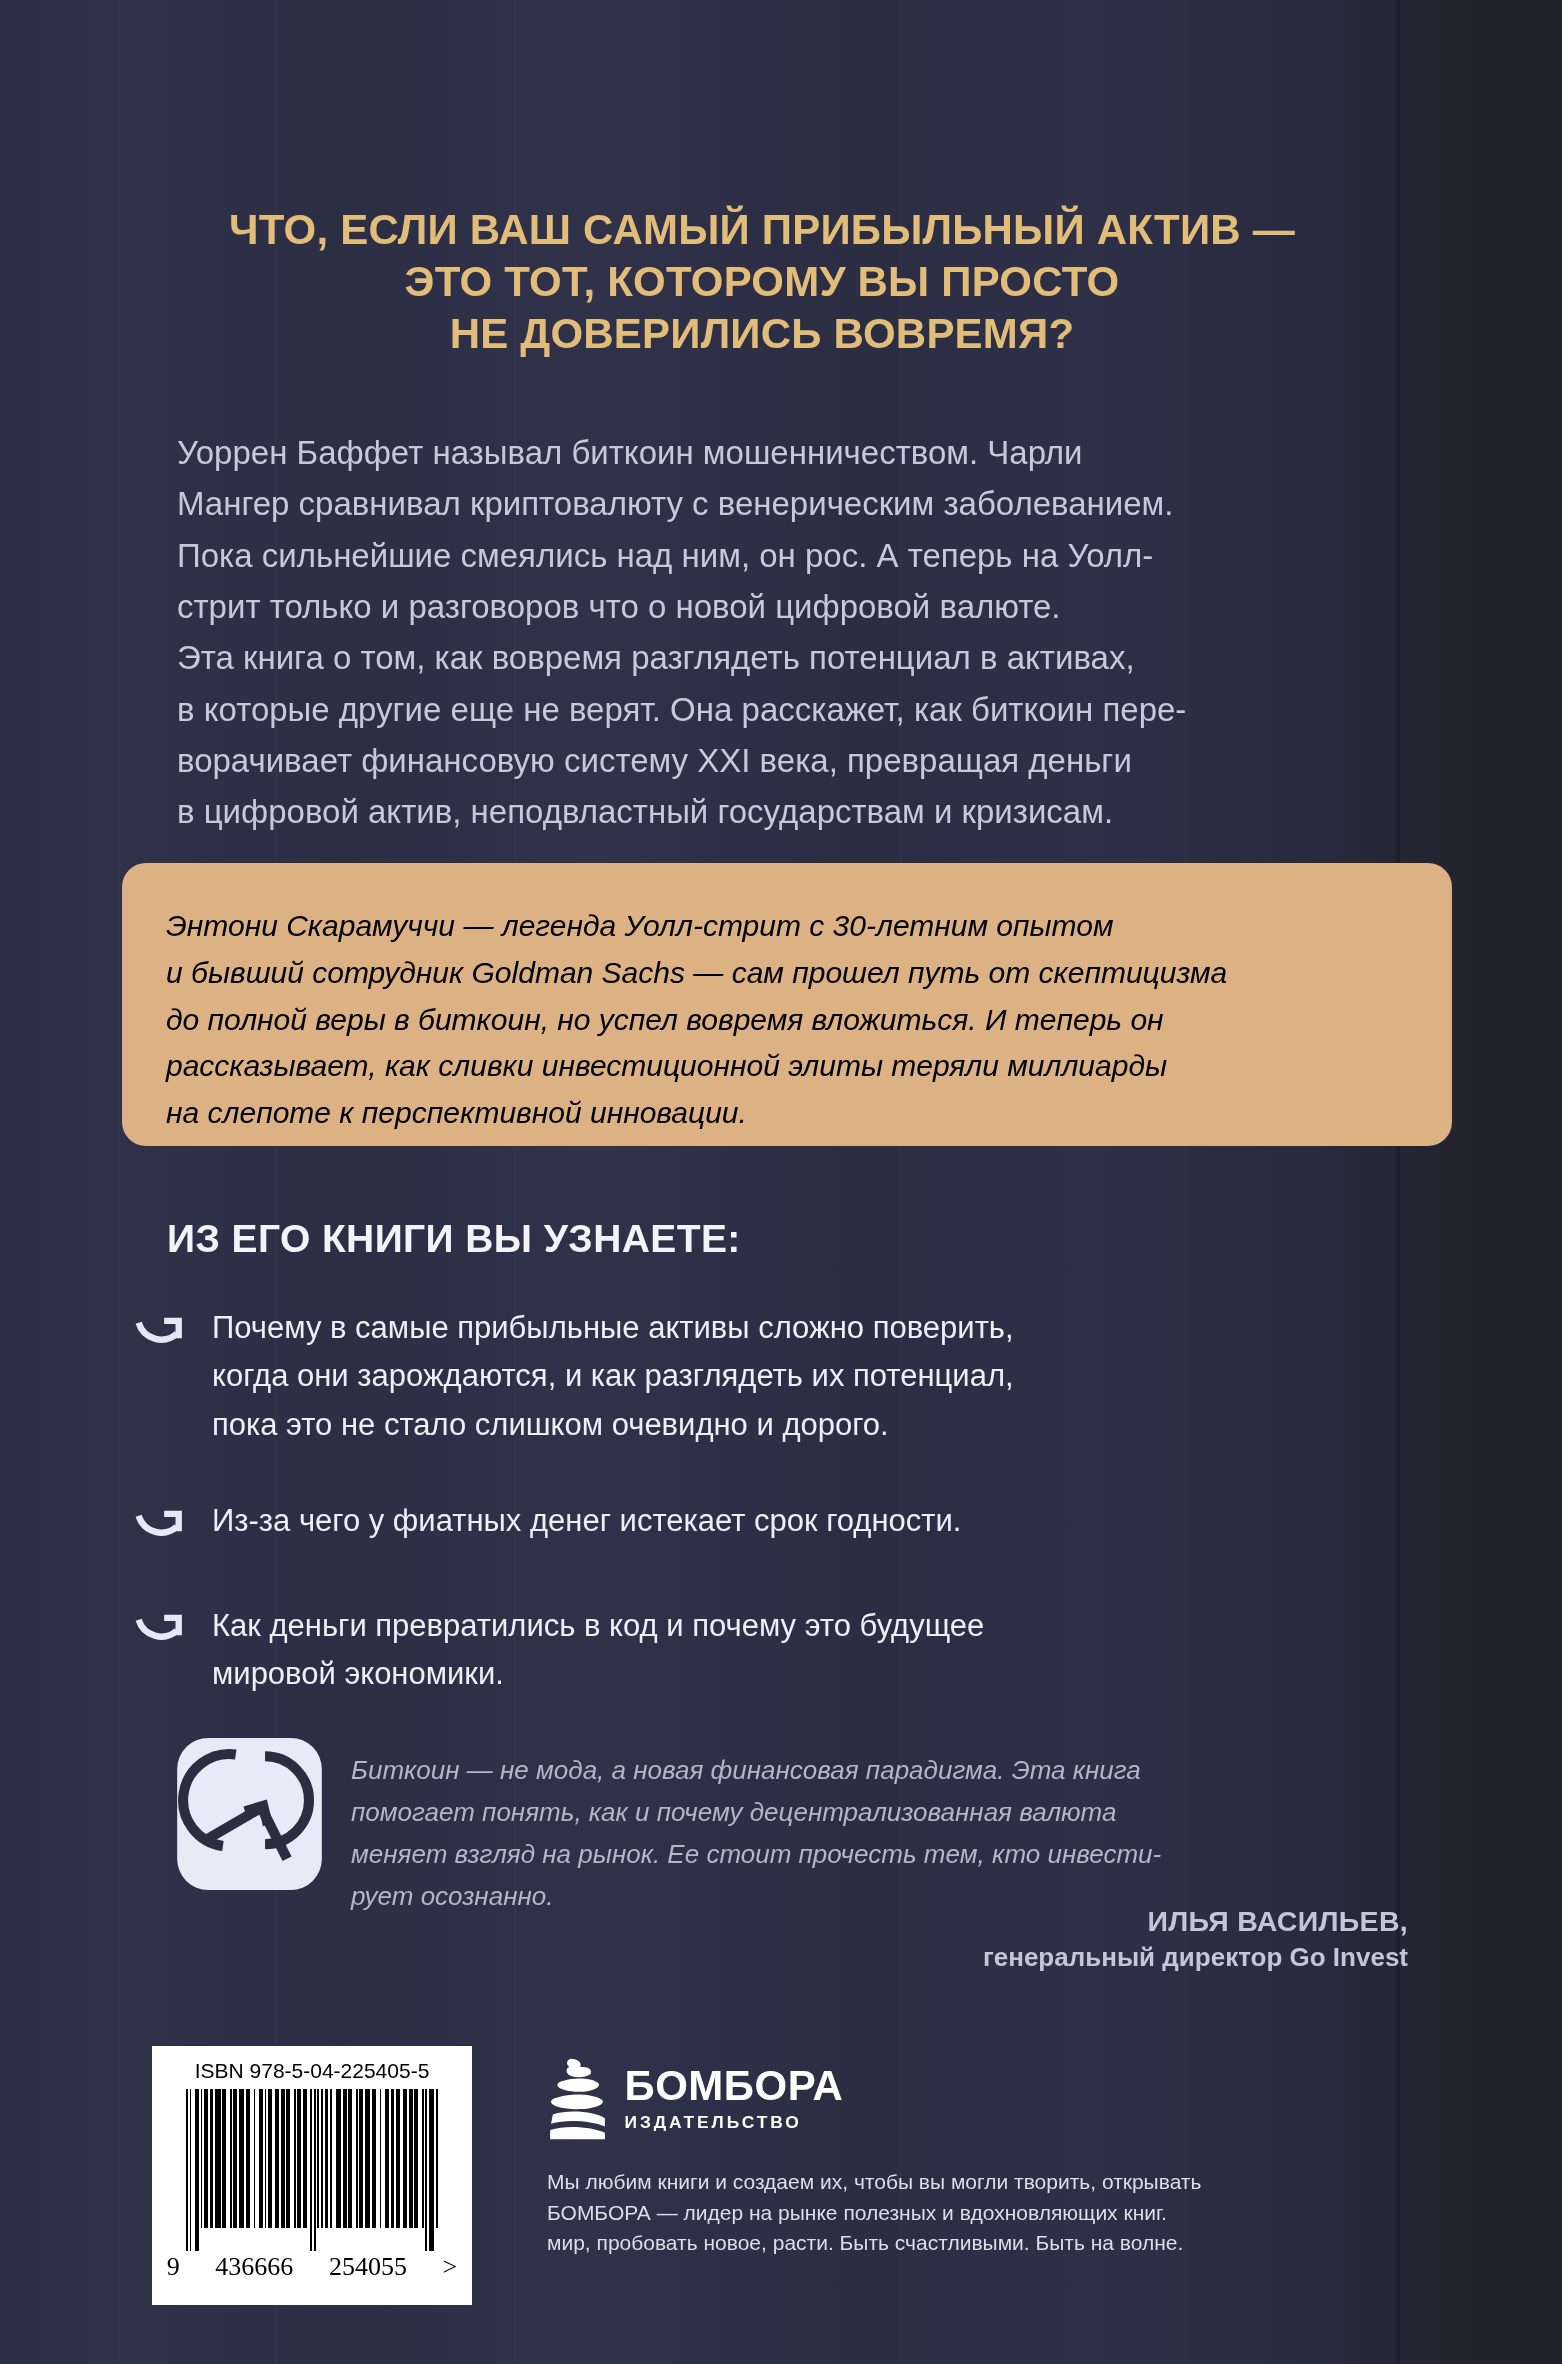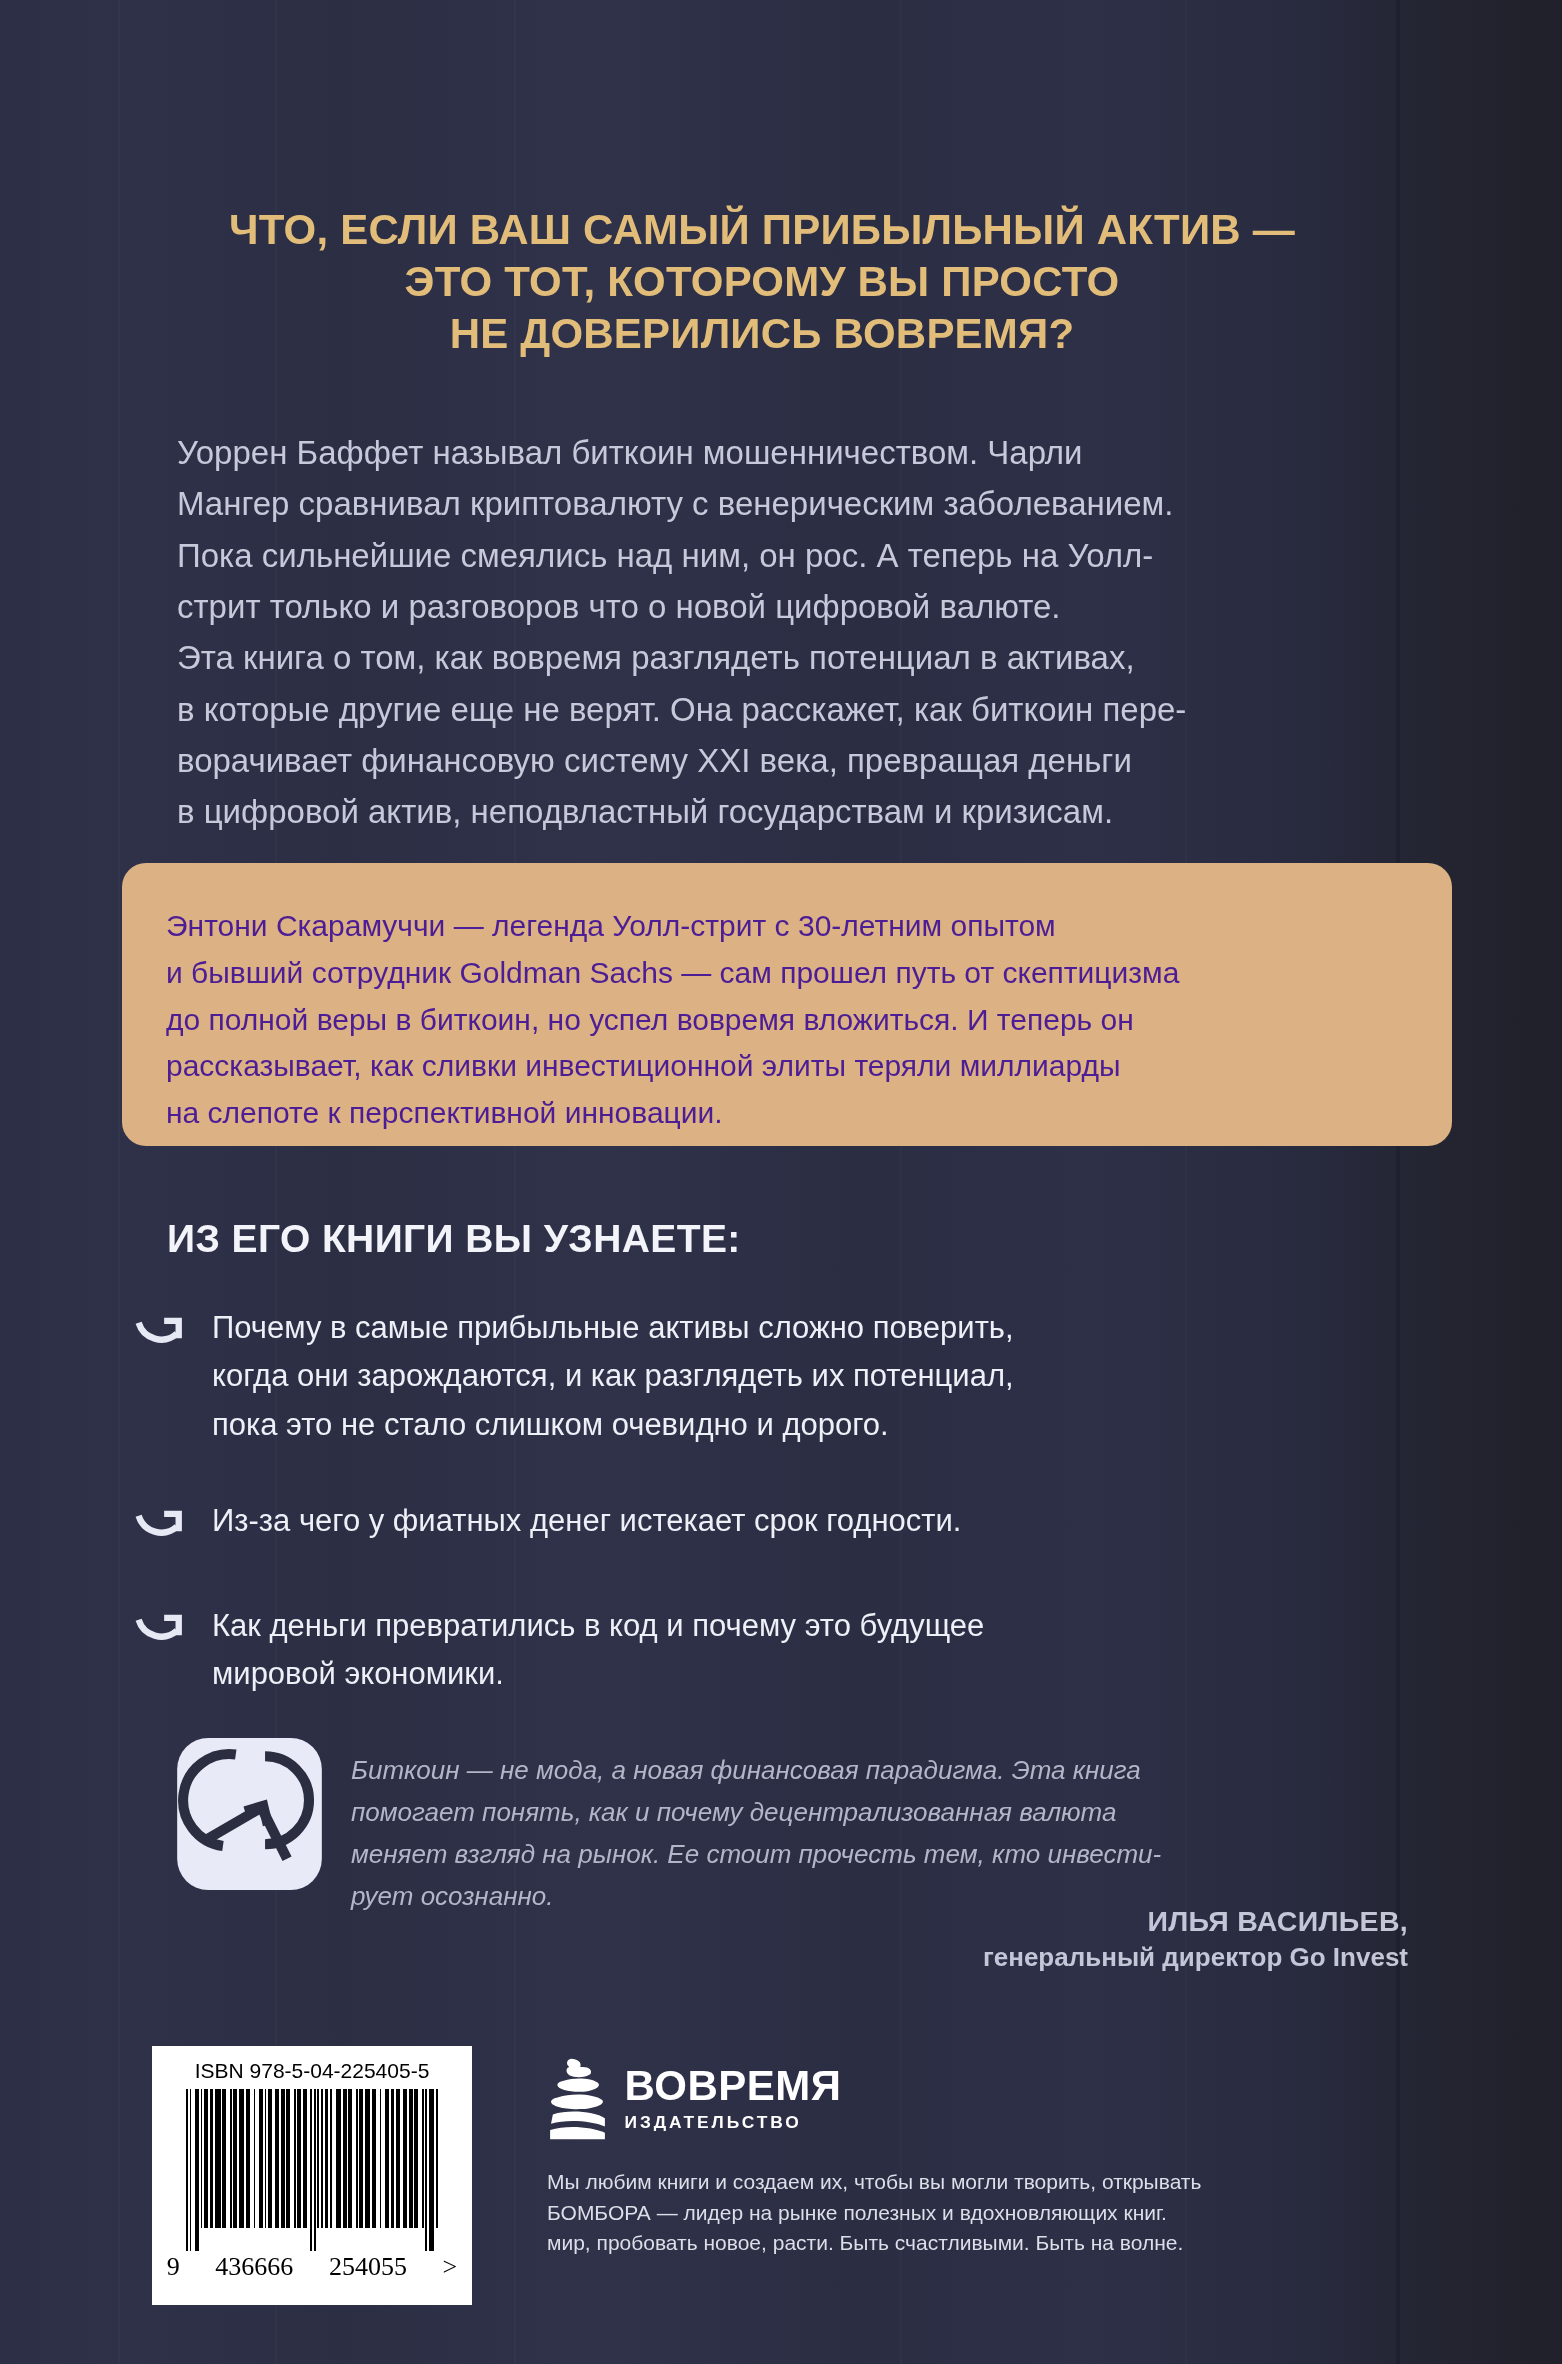--- a/index.html
+++ b/index.html
@@ -76,24 +76,25 @@
     left: 122px;
     top: 863px;
     width: 1330px;
     height: 283px;
     background: #dcb183;
     border-radius: 24px;
     box-sizing: border-box;
     padding: 40px 44px 37px 44px;
   }
   .callout-text {
-    color: #4c1d95;
+    color: #000000;
     font-size: 30px;
     line-height: 1.56;
     font-weight: 500;
+    font-style: italic;
   }
   .callout-text span { display: block; white-space: nowrap; }
 
   
   .section-title {
     position: absolute;
     left: 167px;
     top: 1217px;
     color: #f3f4f9;
     font-size: 39px;
@@ -457,21 +458,21 @@
       <div class="pub-mark">
         <svg viewBox="0 0 66 92">
           <path d="M26 2 C33 2 38 6 36 11 C45 10 50 14 47 19 C41 23 30 23 24 20 C20 17 20 12 24 11 C20 8 21 3 26 2 Z" fill="#ffffff"></path>
           <path d="M18 26 C30 22 48 23 55 28 C60 32 52 37 40 38 C26 39 12 36 11 31 C11 28 14 27 18 26 Z" fill="#ffffff"></path>
           <path d="M12 44 C28 39 52 41 60 47 C64 51 54 56 38 57 C20 58 4 54 4 49 C4 47 7 45 12 44 Z" fill="#ffffff"></path>
           <path d="M6 63 C24 57 52 60 63 67 L63 76 C48 70 22 68 4 73 Z" fill="#ffffff"></path>
           <path d="M3 80 C22 74 50 77 63 83 L63 90 L3 90 Z" fill="#ffffff"></path>
         </svg>
       </div>
       <div>
-        <div class="pub-wordmark">ВОВРЕМЯ</div>
+        <div class="pub-wordmark">БОМБОРА</div>
         <div class="pub-sub">ИЗДАТЕЛЬСТВО</div>
       </div>
     </div>
     <div class="pub-blurb">
       <span>Мы любим книги и создаем их, чтобы вы могли творить, открывать</span>
       <span>БОМБОРА — лидер на рынке полезных и вдохновляющих книг.</span>
       <span>мир, пробовать новое, расти. Быть счастливыми. Быть на волне.</span>
     </div>
   </div>
 

